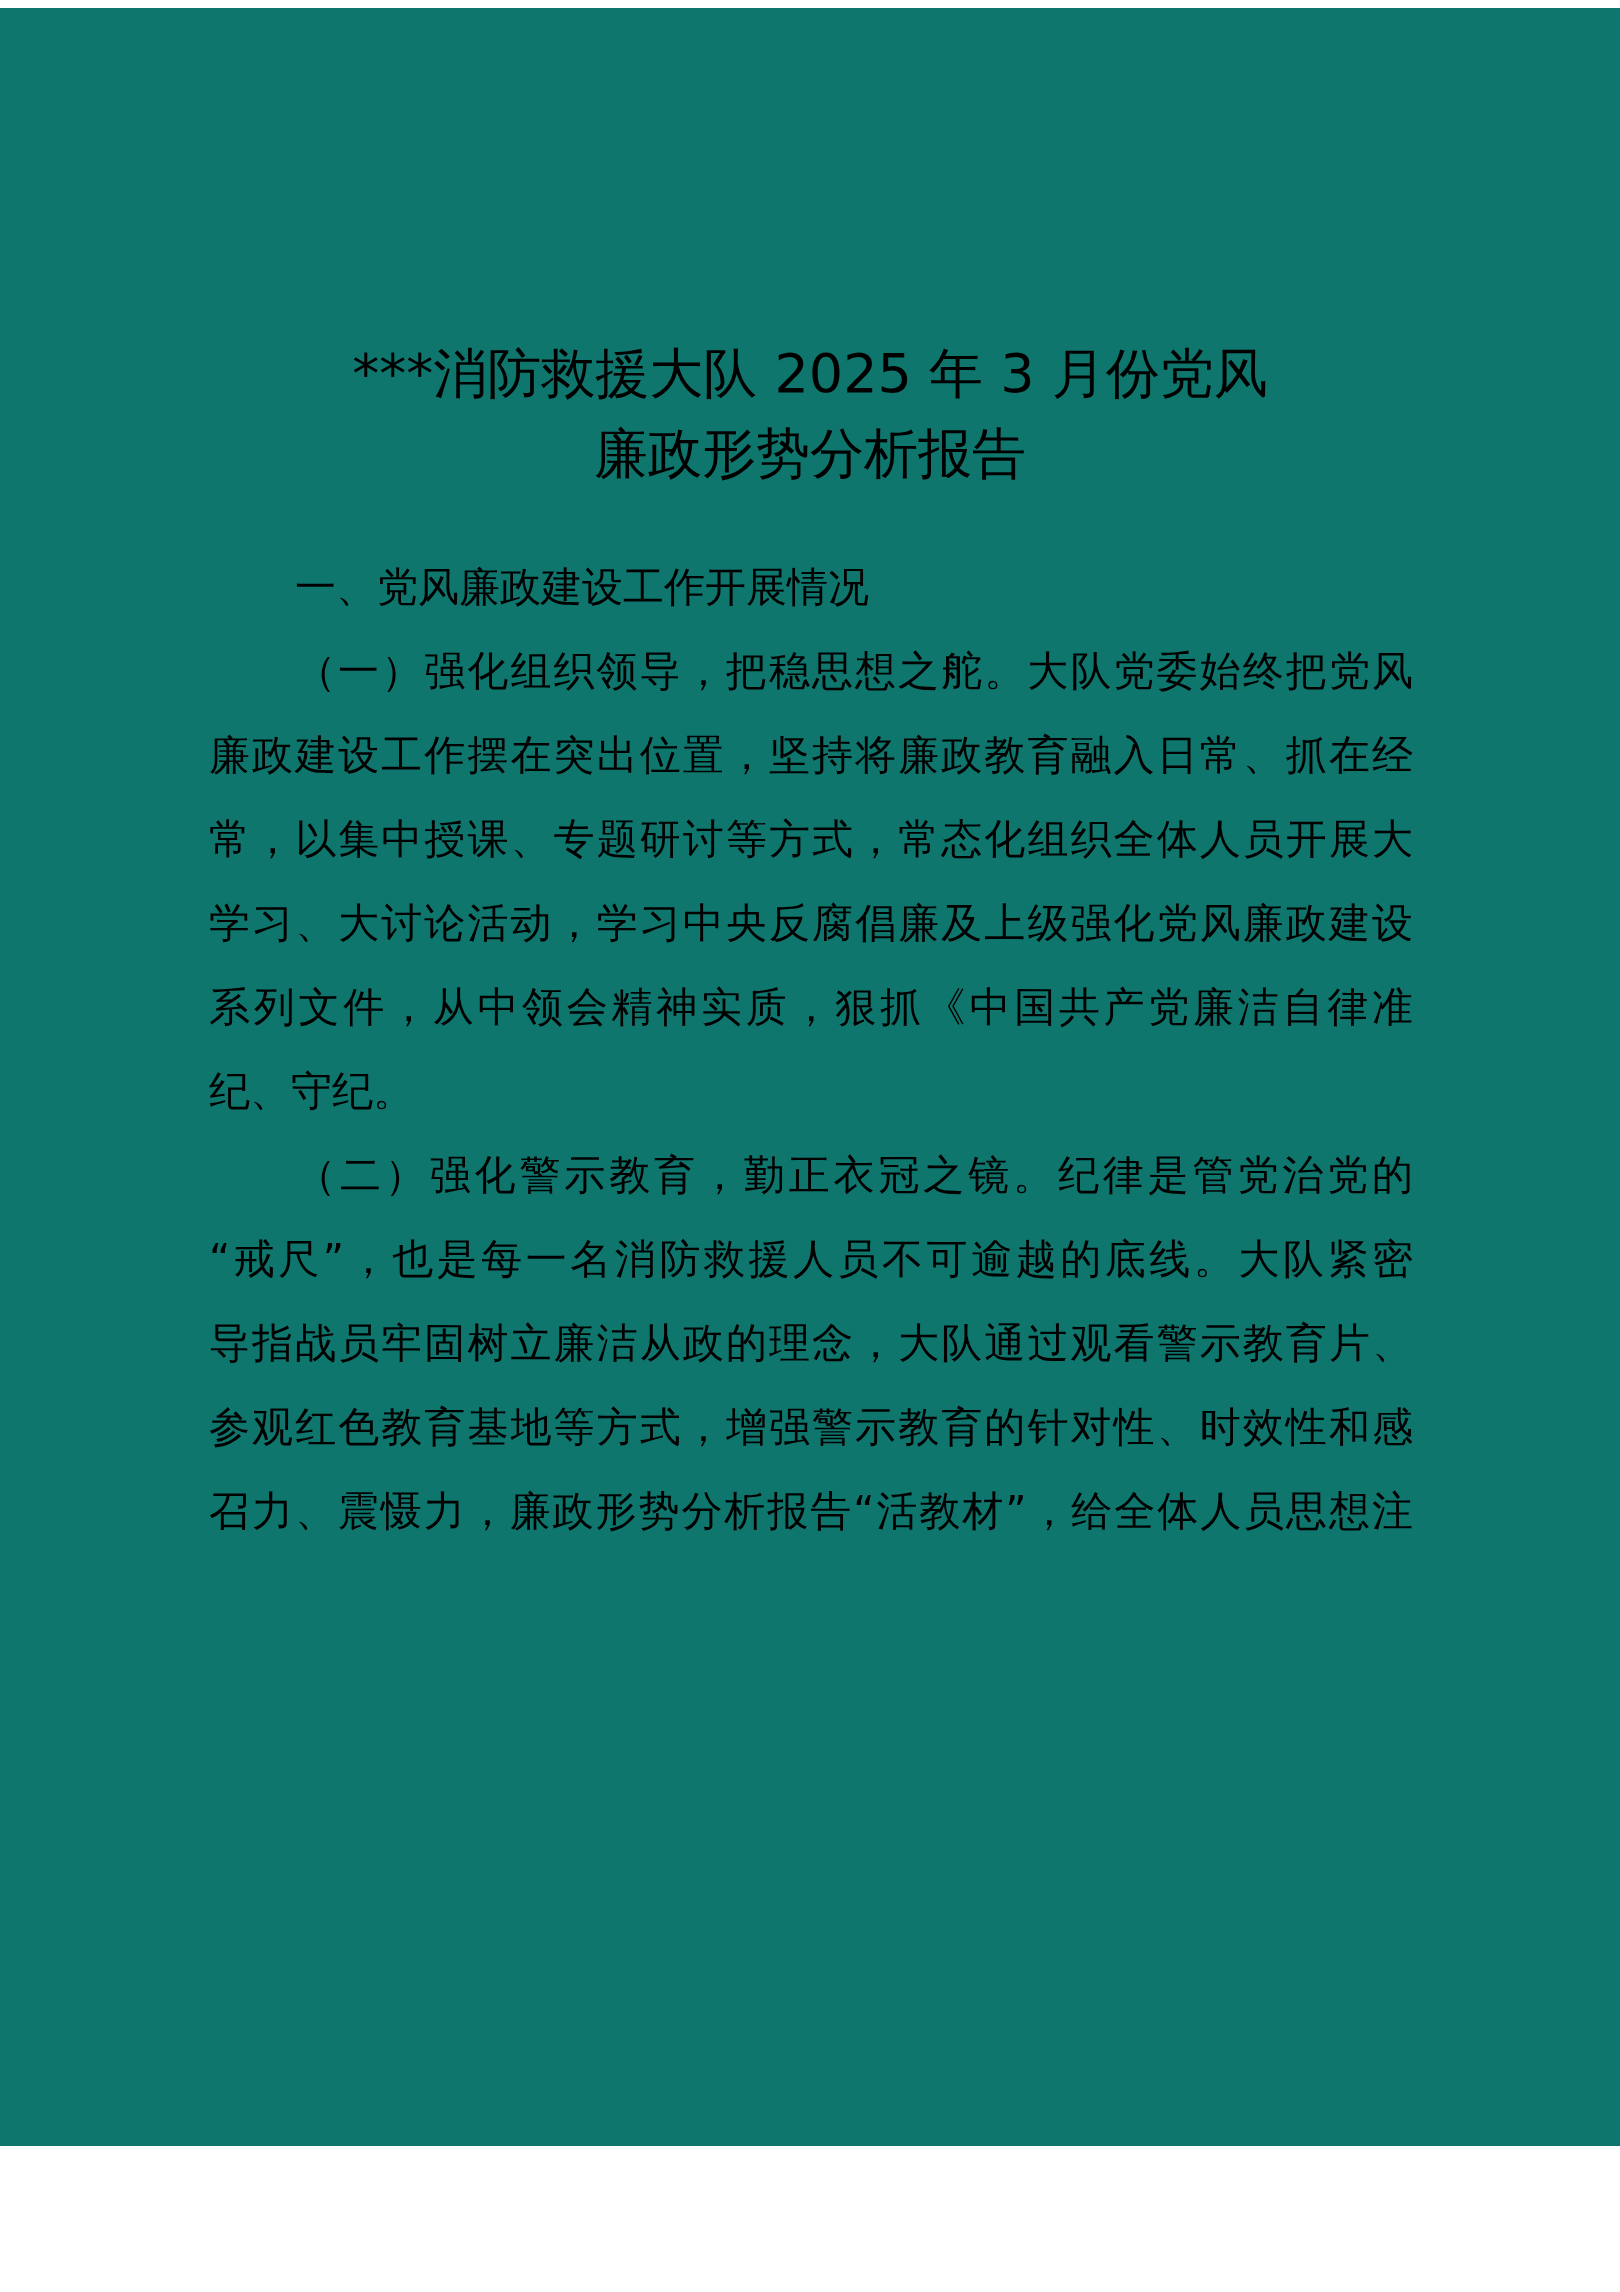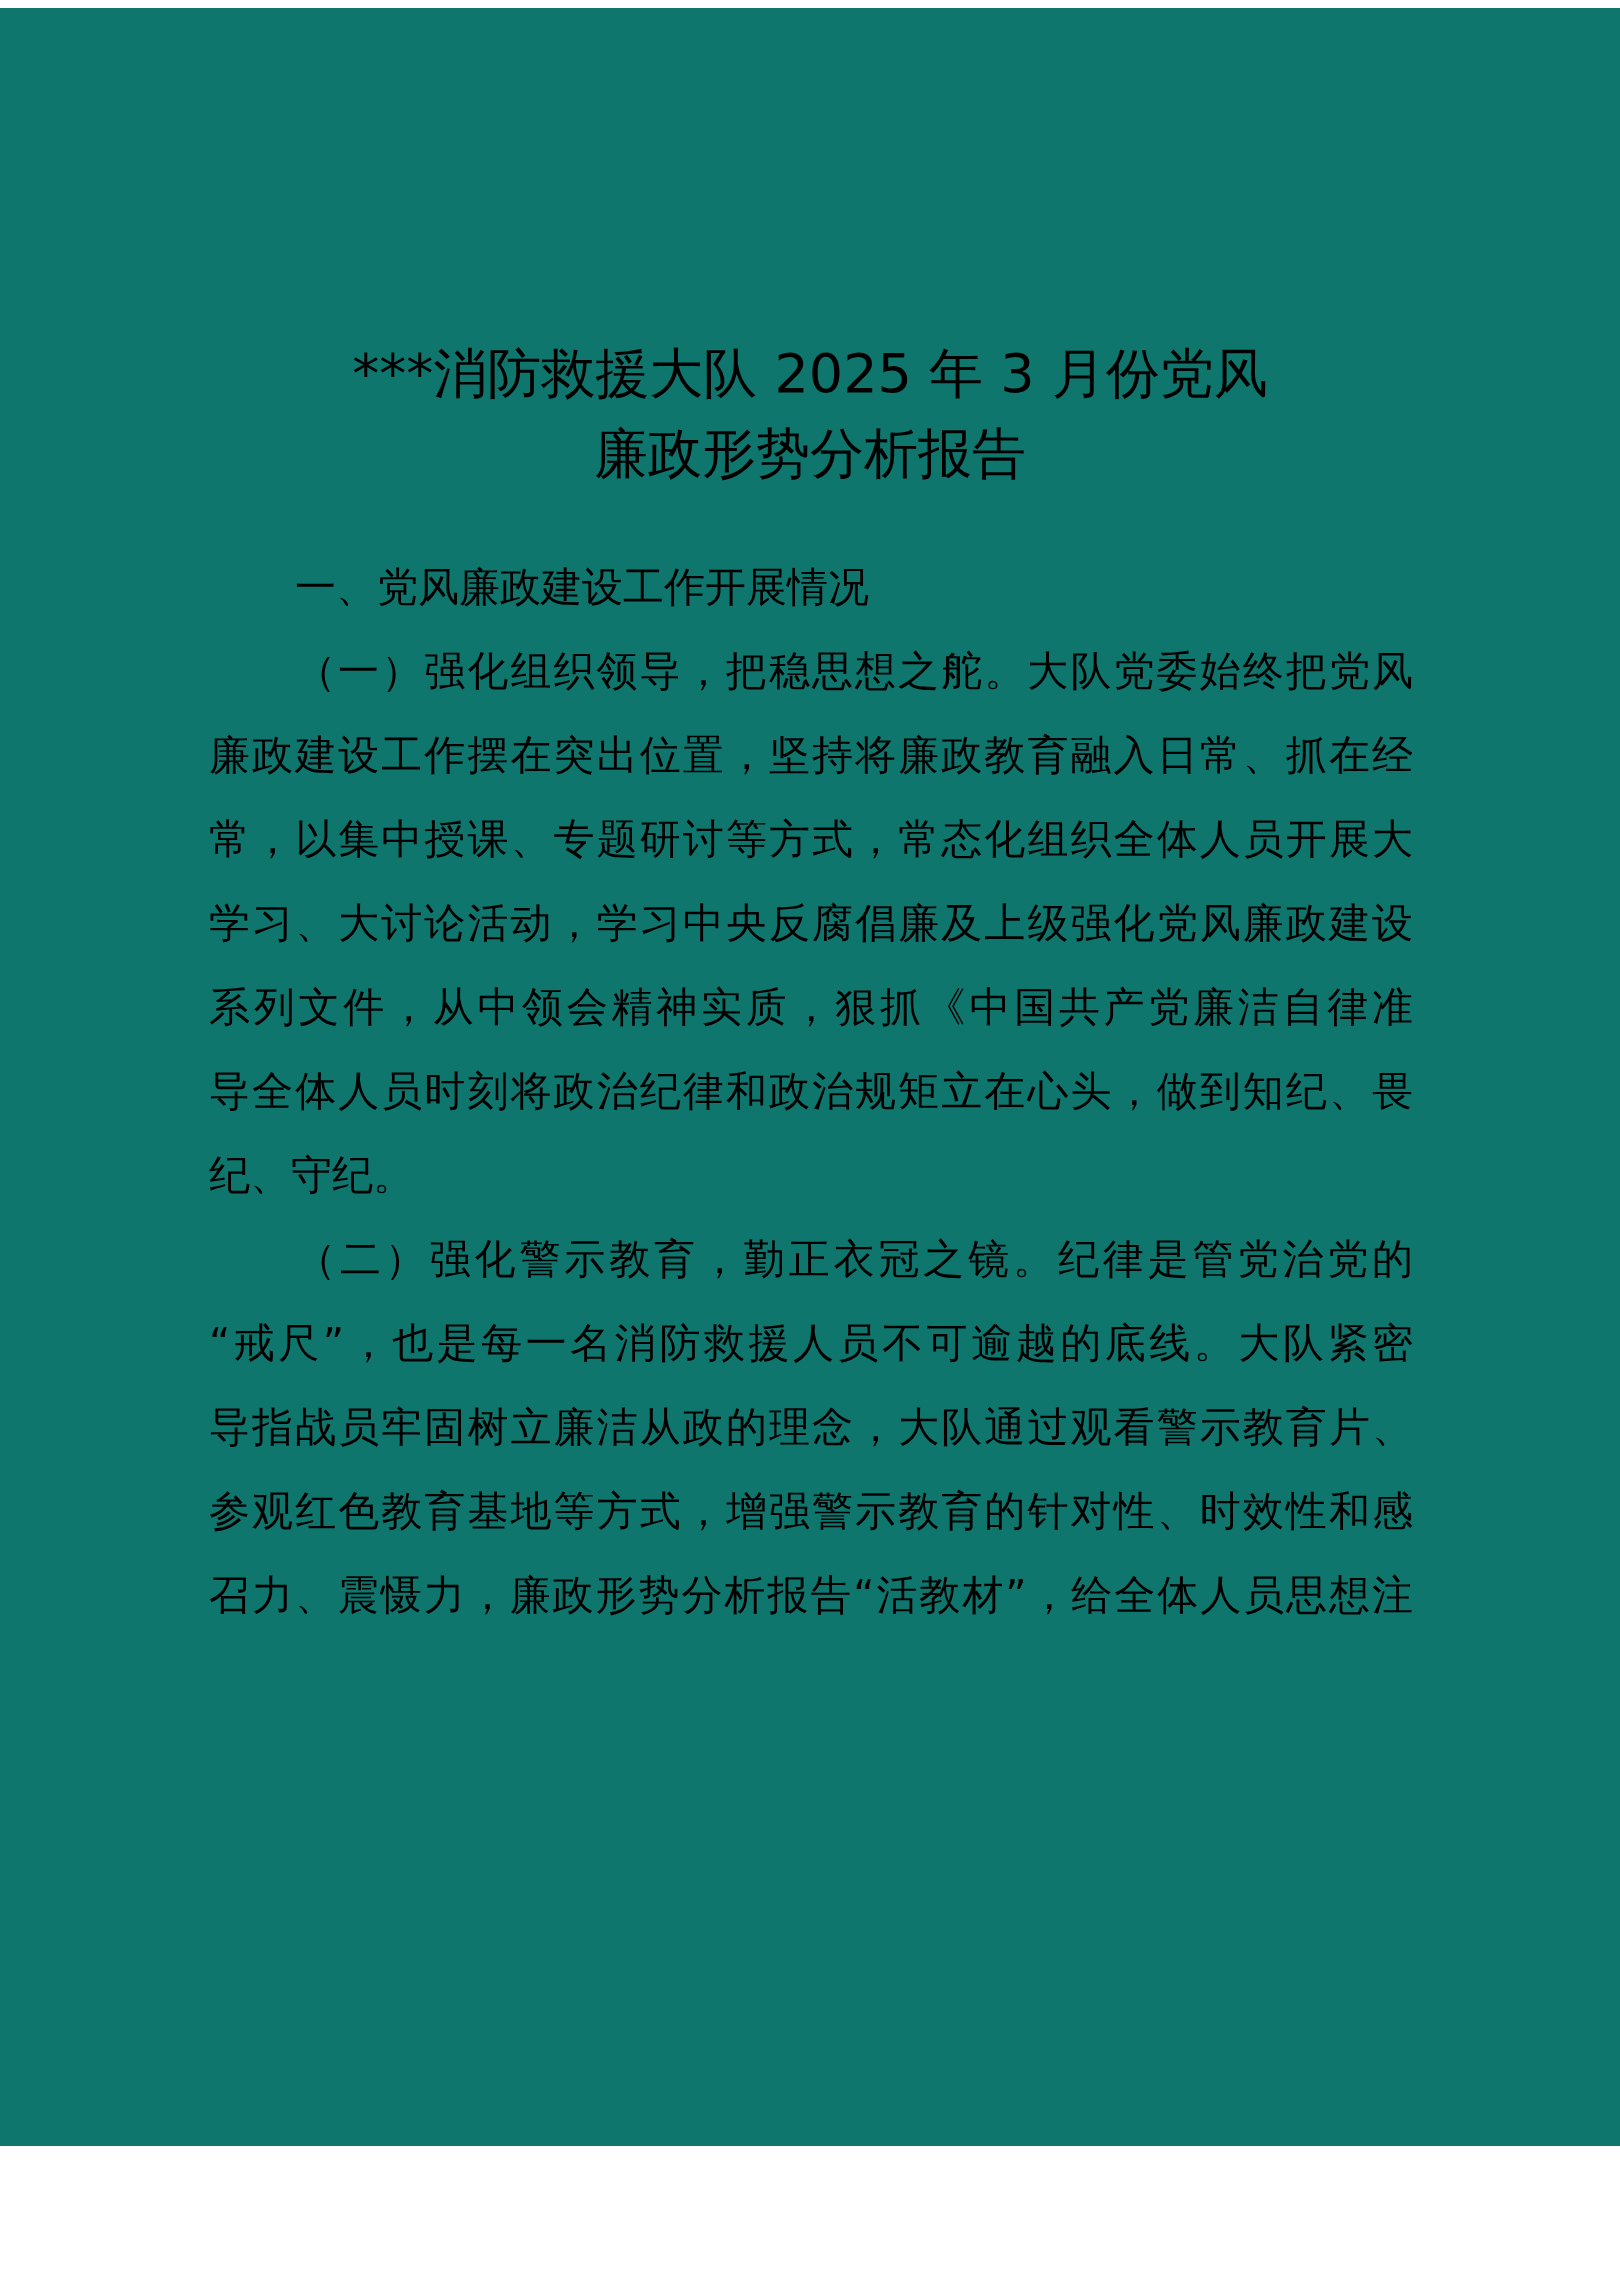--- a/index.html
+++ b/index.html
@@ -85,21 +85,20 @@
     <div>
       <span class="line ragged indent-h">一、党风廉政建设工作开展情况</span>
     </div>
 
     <div>
       <span class="line justify indent">（一）强化组织领导，把稳思想之舵。大队党委始终把党风</span>
       <span class="line justify">廉政建设工作摆在突出位置，坚持将廉政教育融入日常、抓在经</span>
       <span class="line justify">常，以集中授课、专题研讨等方式，常态化组织全体人员开展大</span>
       <span class="line justify">学习、大讨论活动，学习中央反腐倡廉及上级强化党风廉政建设</span>
       <span class="line justify">系列文件，从中领会精神实质，狠抓《中国共产党廉洁自律准</span>
-      <span class="line justify">导全体人员时刻将政治纪律和政治规矩立在心头，做到知纪、畏</span>
       <span class="line ragged">纪、守纪。</span>
     </div>
 
     <div>
       <span class="line justify indent">（二）强化警示教育，勤正衣冠之镜。纪律是管党治党的</span>
       <span class="line justify">“戒尺”，也是每一名消防救援人员不可逾越的底线。大队紧密</span>
       <span class="line justify">导指战员牢固树立廉洁从政的理念，大队通过观看警示教育片、</span>
       <span class="line justify">参观红色教育基地等方式，增强警示教育的针对性、时效性和感</span>
       <span class="line justify">召力、震慑力，廉政形势分析报告“活教材”，给全体人员思想注</span>
     </div>

